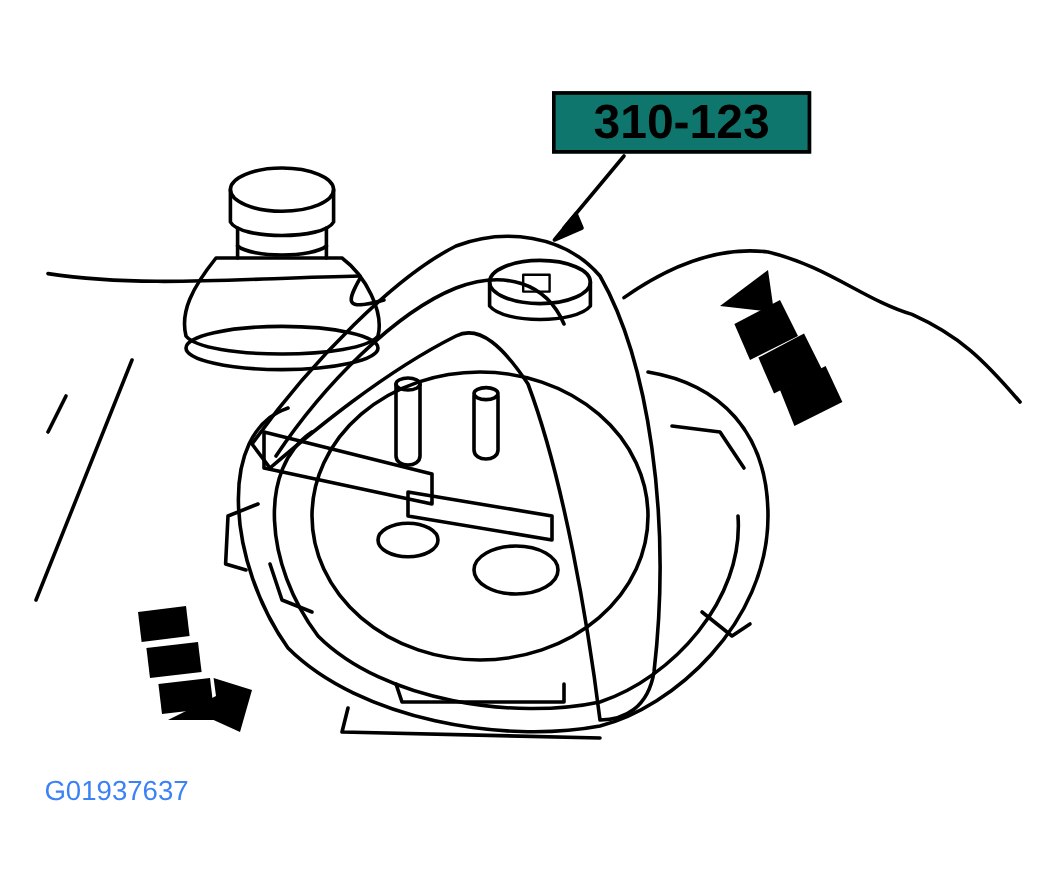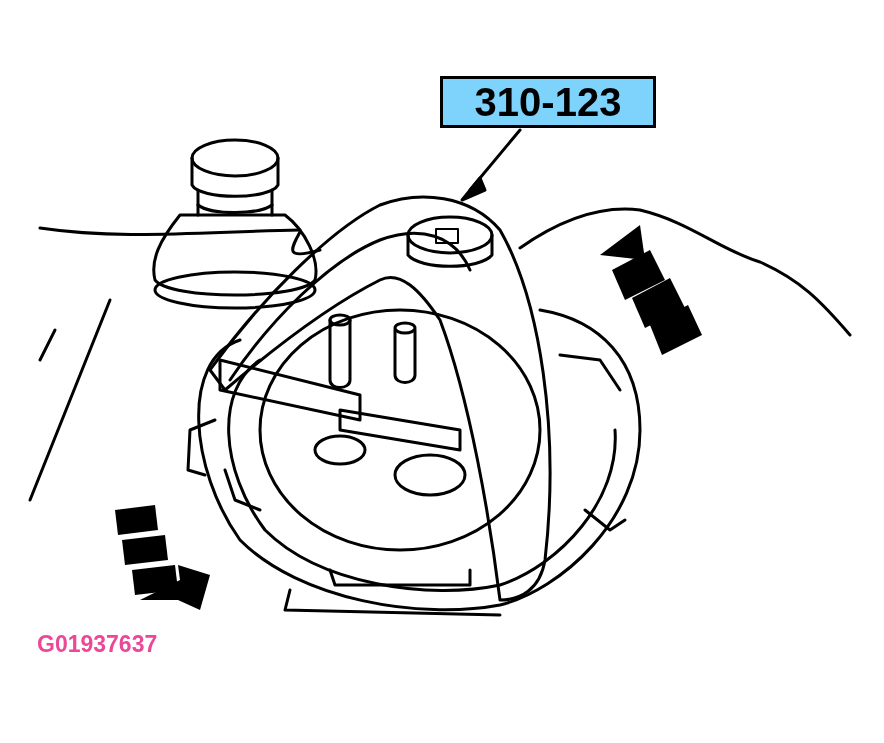--- a/index.html
+++ b/index.html
@@ -1,26 +1,26 @@
 <!DOCTYPE html>
 <html><head>
 <meta charset="utf-8">
 <style>
   html, body { margin: 0; padding: 0; background: #ffffff; }
   body { width: 884px; height: 743px; position: relative; overflow: hidden;
          font-family: "Liberation Sans", sans-serif; }
   #art { position: absolute; left: 0; top: 0; }
   .callout-box {
-    position: absolute; left: 440px; top: 76px; width: 216px; height: 52px;
-    border: 3px solid #000; box-sizing: border-box; background: #7dd3fc;
+    position: absolute; left: 460px; top: 76px; width: 216px; height: 52px;
+    border: 3px solid #000; box-sizing: border-box; background: #0f766e;
     display: flex; align-items: center; justify-content: center;
   }
   .callout-text { font-size: 40px; font-weight: bold; color: #000; letter-spacing: 0px; }
   .figure-id {
-    position: absolute; left: 37px; top: 631px; font-size: 23px; font-weight: bold; color: #ec4899;
+    position: absolute; left: 37px; top: 646px; font-size: 23px; font-weight: normal; color: #3b82f6;
   }
 </style>
 </head>
 <body>
 
 <svg id="art" width="884" height="743" viewBox="0 0 884 743" fill="none" stroke="#000" stroke-width="3" stroke-linecap="round" stroke-linejoin="round">
 
   <g>
     <path d="M40 228 C120 240 200 232 300 230"></path>
     <path d="M520 248 C560 220 600 205 640 210 C690 222 720 250 760 262 C800 280 820 300 850 335"></path>

